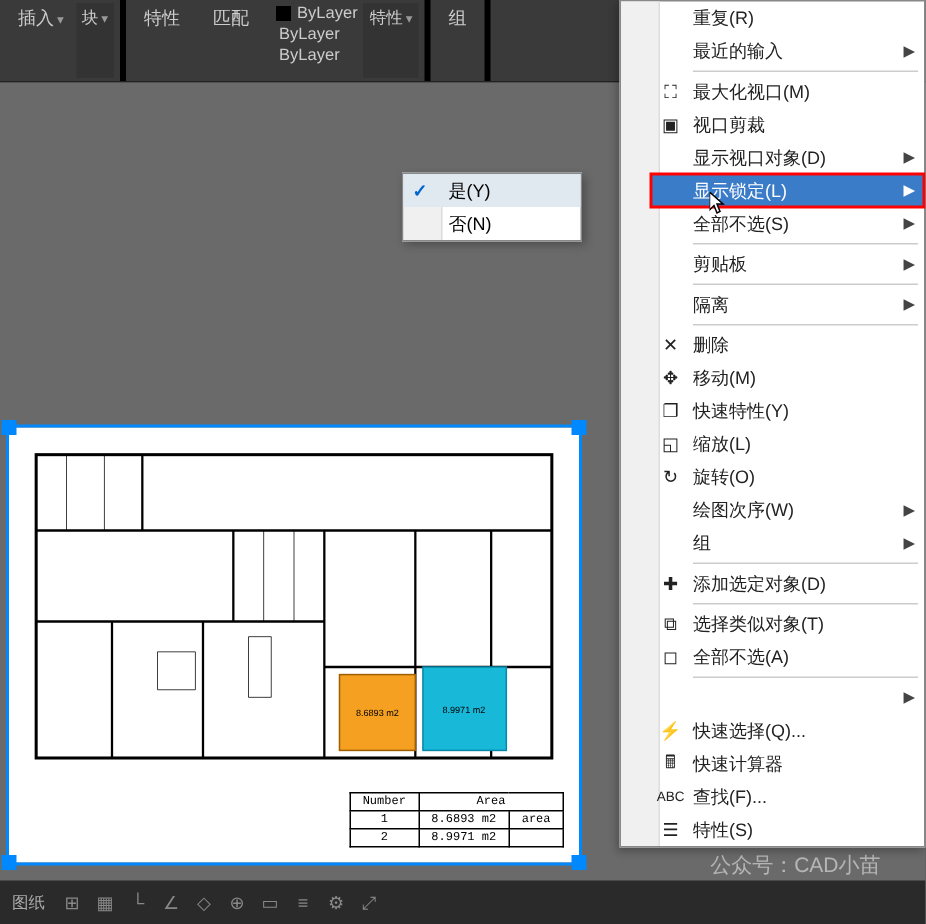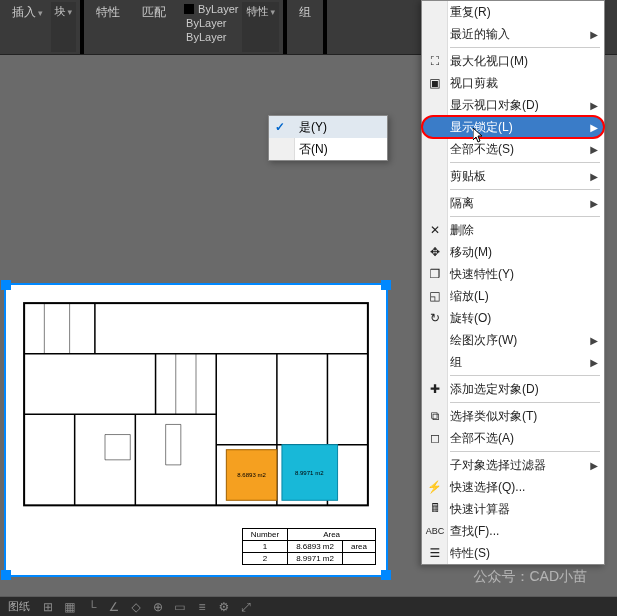--- a/index.html
+++ b/index.html
@@ -18,38 +18,38 @@
 .canvas-area { position: absolute; left: 0; top: 55px; right: 0; bottom: 20px; background: #6a6a6a; }
 .viewport { position: absolute; left: 6px; top: 230px; width: 380px; height: 290px; background: #fff; outline: 2px solid #0088ff; }
 .vp-handle { position: absolute; width: 10px; height: 10px; background: #0088ff; }
 .floorplan { position: absolute; inset: 8px; }
 .fp-outer { stroke: #000; stroke-width: 2; fill: none; }
 .fp-wall { stroke: #000; stroke-width: 1.5; fill: none; }
 .fp-thin { stroke: #000; stroke-width: 0.5; fill: none; }
 .room-o { fill: #f5a020; stroke: #a06000; }
 .room-b { fill: #18b8d8; stroke: #0888a8; }
 .tbl { position: absolute; right: 10px; bottom: 10px; font-size: 8px; border-collapse: collapse; background: #fff; }
-.tbl td { border: 1px solid #000; padding: 1px 8px; text-align: center; }
-
-.context-menu { position: absolute; right: 12px; top: 0; width: 184px; background: #fff; border: 1px solid #888; box-shadow: -2px 2px 6px rgba(0,0,0,0.3); font-size: 12px; color: #222; z-index: 10; }
+.tbl td { border: 1px solid #000; padding: 1px 8px; text-align: center; font-family: Liberation Mono, monospace; }
+
+.context-menu { position: absolute; right: 0; top: 0; width: 204px; background: #fff; border: 1px solid #888; box-shadow: -2px 2px 6px rgba(0,0,0,0.3); font-size: 12px; color: #222; z-index: 10; padding-left: 20px; }
 .menu-item { display: flex; align-items: center; height: 22px; padding: 0 6px 0 28px; position: relative; cursor: pointer; }
-.menu-item.highlighted { background: #3a7cc8; color: #fff; outline: 2px solid red; outline-offset: -1px; border-radius: 11px; }
+.menu-item.highlighted { background: #3a7cc8; color: #fff; outline: 2px solid red; outline-offset: -1px; }
 .menu-icon { position: absolute; left: 4px; width: 18px; height: 18px; display: flex; align-items: center; justify-content: center; }
 .menu-arrow { margin-left: auto; font-size: 10px; color: #444; }
 .menu-item.highlighted .menu-arrow { color: #fff; }
 .menu-sep { height: 1px; background: #ccc; margin: 2px 4px 2px 28px; }
 .icon-strip { position: absolute; left: 0; top: 0; bottom: 0; width: 26px; background: #f0f0f0; border-right: 1px solid #ddd; }
 
 .submenu { position: absolute; top: 115px; left: 268px; width: 120px; background: #fff; border: 1px solid #888; box-shadow: 2px 2px 6px rgba(0,0,0,0.3); font-size: 12px; z-index: 11; }
 .sub-strip { position: absolute; left: 0; top: 0; bottom: 0; width: 26px; background: #f0f0f0; border-right: 1px solid #ddd; }
 .sub-item { display: flex; align-items: center; height: 22px; padding: 0 6px 0 30px; position: relative; cursor: pointer; }
 .sub-item.sel { background: #e0e8f0; }
 .sub-check { position: absolute; left: 6px; color: #0066cc; font-weight: bold; }
 
-.statusbar { position: absolute; left: 0; right: 0; bottom: 0; height: 19px; background: #2a2a2a; display: flex; align-items: center; padding: 0 4px; gap: 6px; }
+.statusbar { position: absolute; left: 0; right: 0; bottom: 0; height: 29px; background: #2a2a2a; display: flex; align-items: center; padding: 0 4px; gap: 6px; }
 .sb-item { color: #aaa; font-size: 11px; padding: 0 4px; cursor: pointer; }
 .sb-icon { width: 16px; height: 16px; display: flex; align-items: center; justify-content: center; color: #888; font-size: 12px; cursor: pointer; }
 
 .watermark { position: absolute; right: 30px; bottom: 30px; color: rgba(255,255,255,0.5); font-size: 14px; z-index: 5; }
 .cursor-img { position: absolute; left: 473px; top: 128px; width: 12px; height: 16px; z-index: 20; pointer-events: none; }
 </style>
 </head>
 <body>
 
 <div class="ribbon">
@@ -202,21 +202,20 @@
   <div class="menu-item">
       <span class="menu-icon">⧉</span>
       <span>选择类似对象(T)</span>
     </div>
   <div class="menu-item">
       <span class="menu-icon">◻</span>
       <span>全部不选(A)</span>
     </div>
   <div class="menu-sep"></div>
   <div class="menu-item">
-      <span>子对象选择过滤器</span>
       <span class="menu-arrow">▶</span>
     </div>
   <div class="menu-item">
       <span class="menu-icon">⚡</span>
       <span>快速选择(Q)...</span>
     </div>
   <div class="menu-item">
       <span class="menu-icon">🖩</span>
       <span>快速计算器</span>
     </div>

